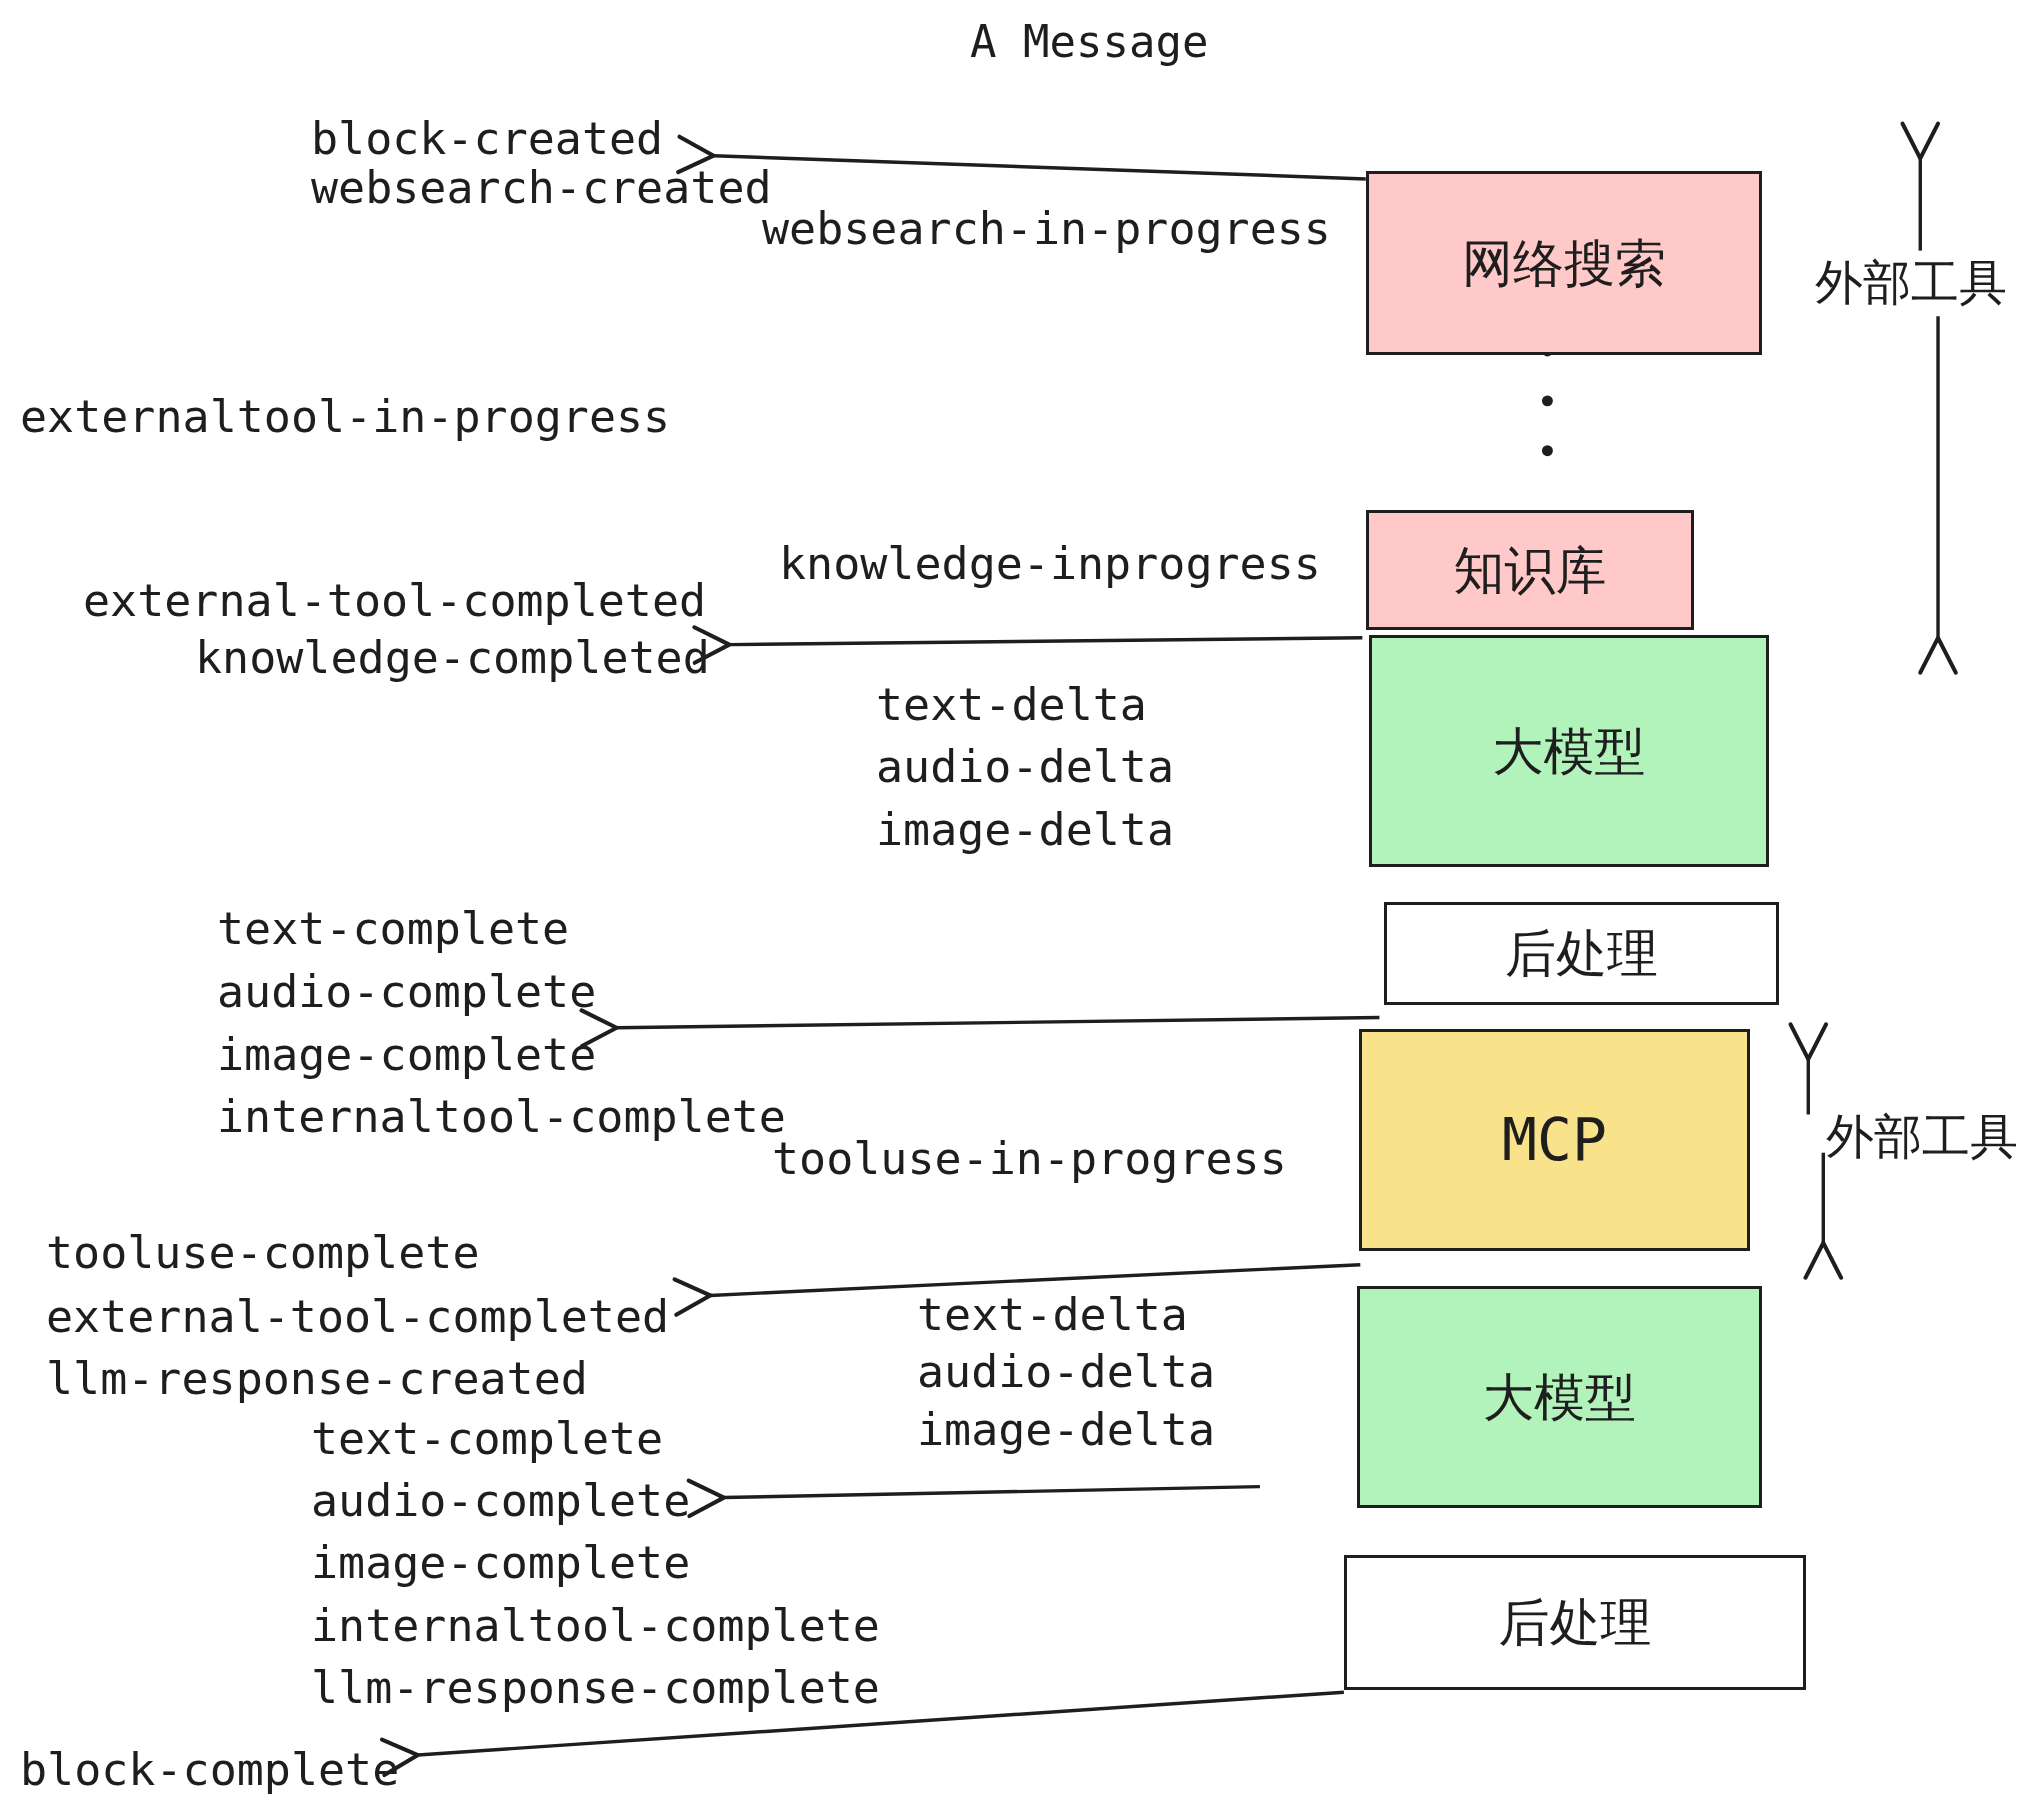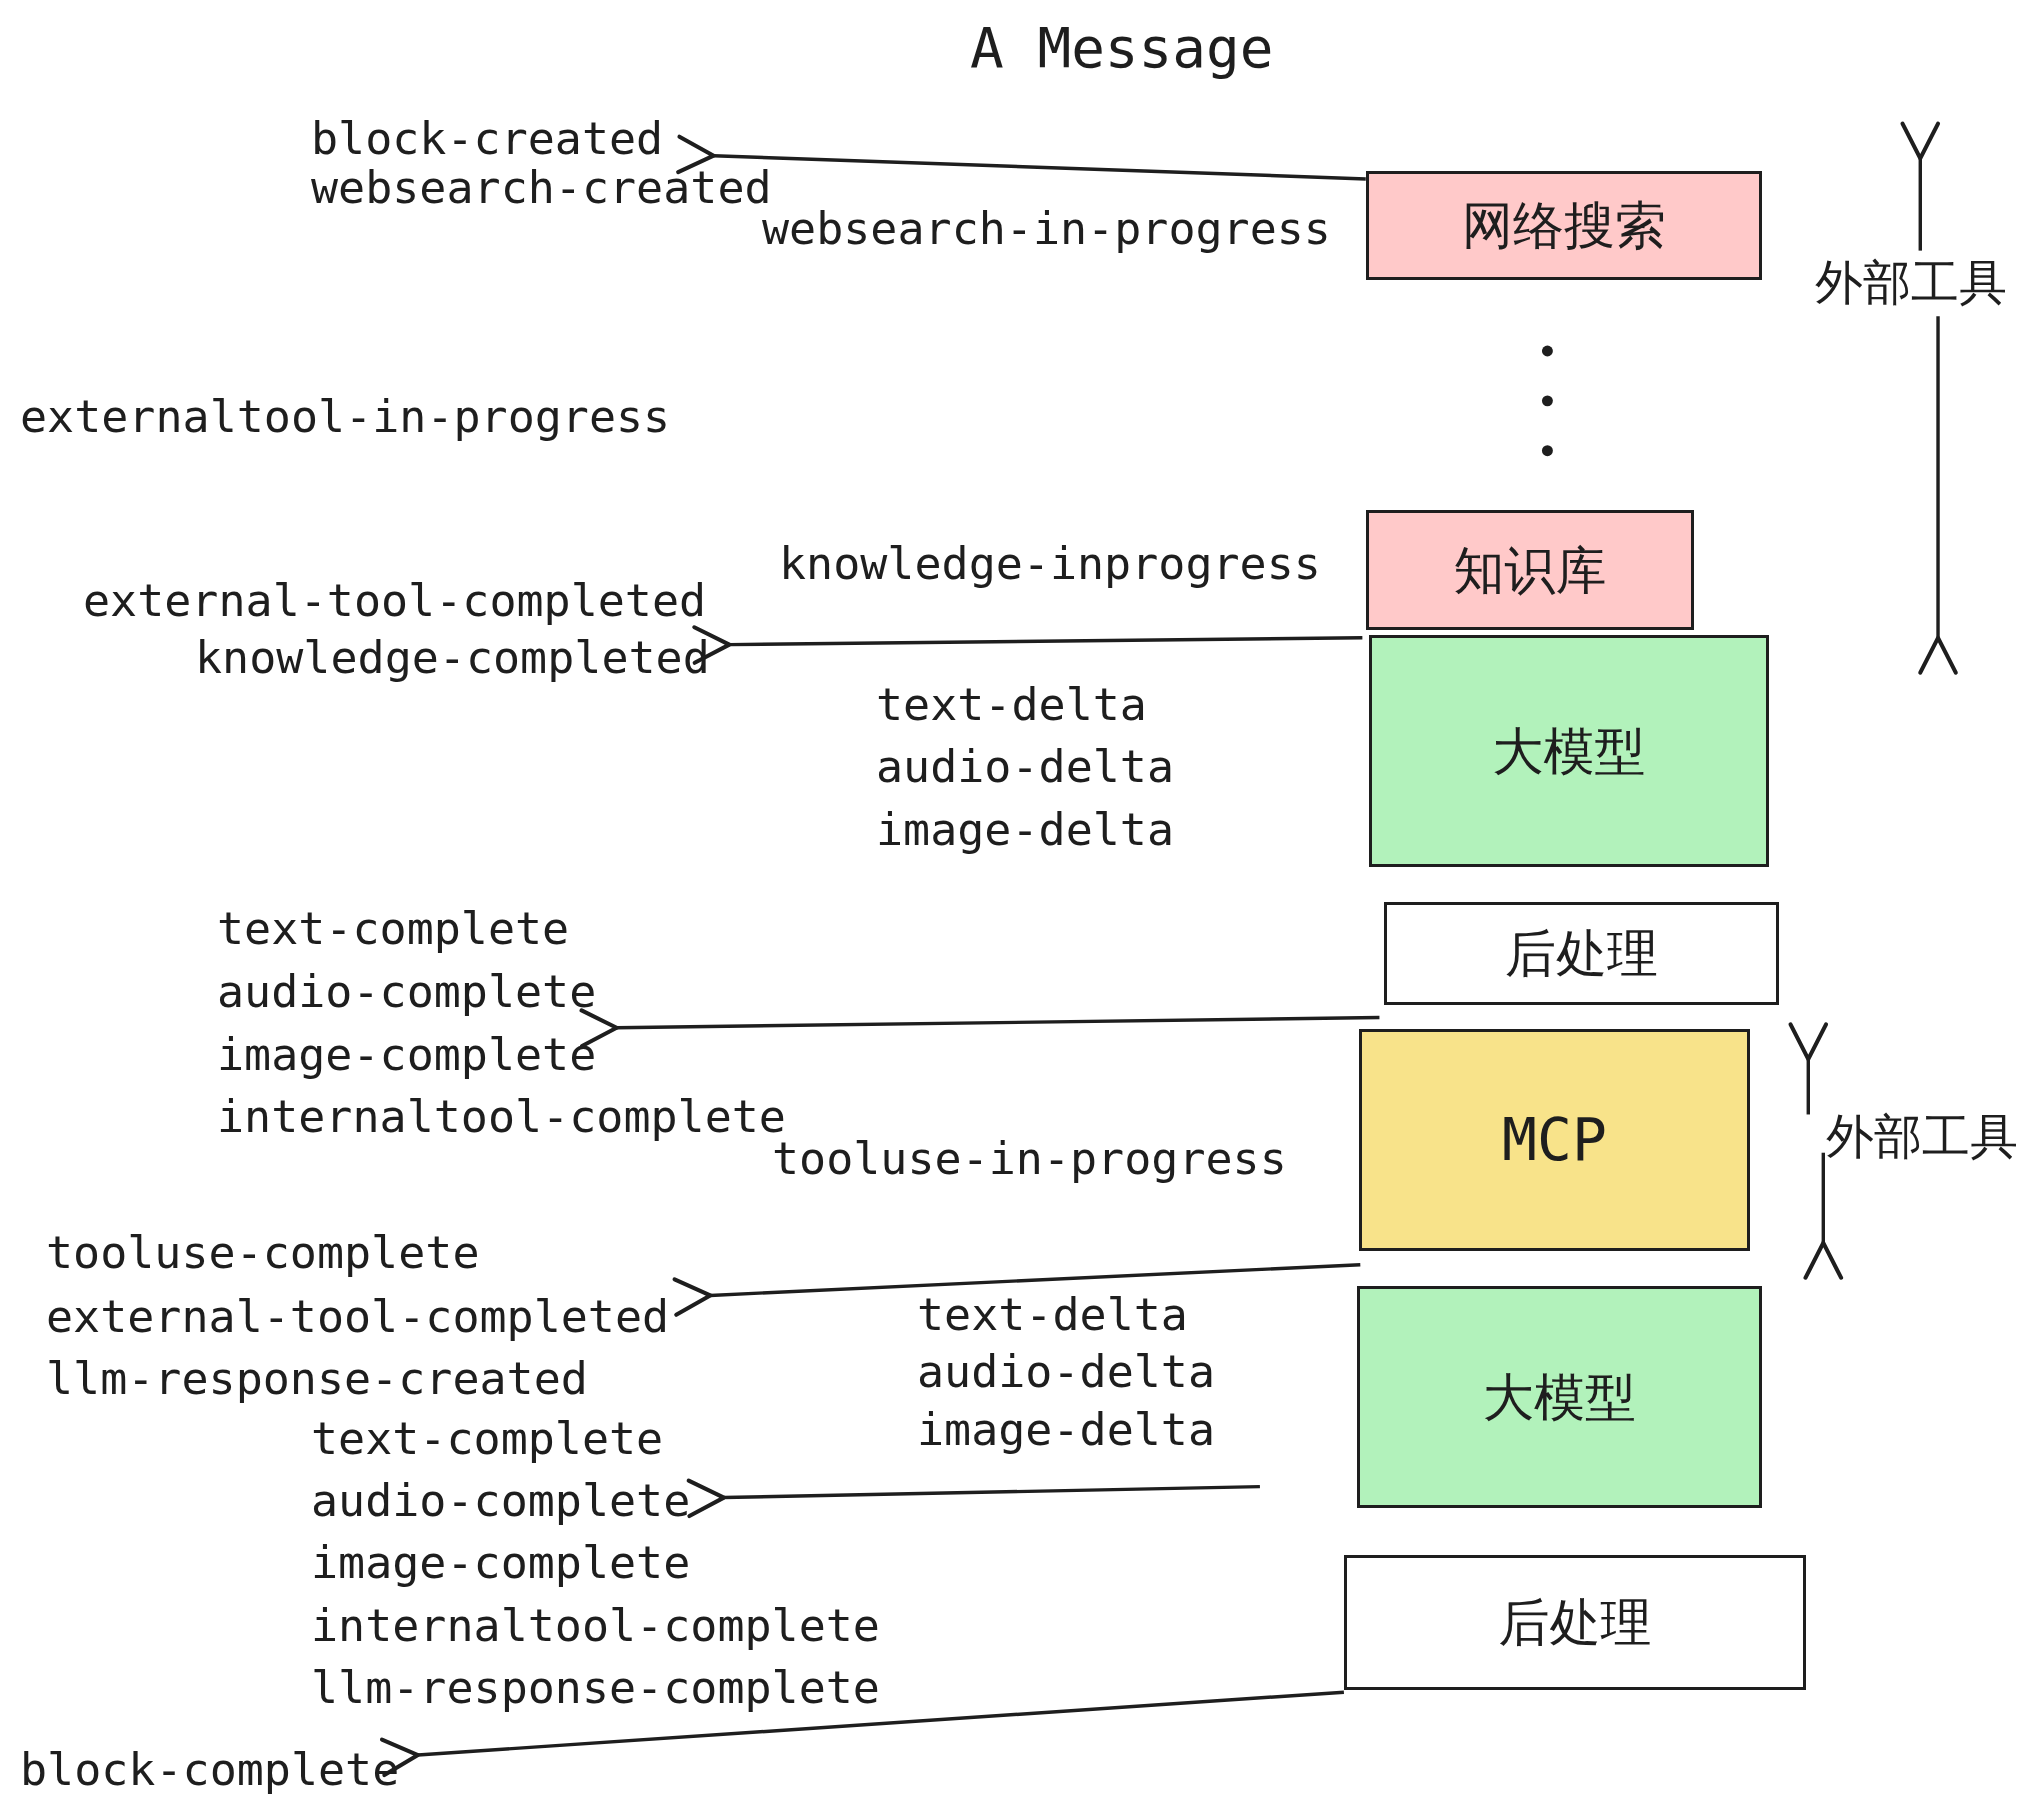--- a/index.html
+++ b/index.html
@@ -22,21 +22,21 @@
   #arrow-layer{position:absolute;left:0;top:0;}
   .event{
     position:absolute;
     font-size:45px;
     line-height:1.05;
     white-space:nowrap;
     color:var(--ink);
   }
   .title{
     position:absolute;
-    font-size:56px;
+    font-size:44px;
     line-height:1.05;
     white-space:nowrap;
     color:var(--ink);
   }
   .box{
     position:absolute;
     border:3.4px solid var(--ink);
     box-sizing:border-box;
     display:flex;align-items:center;justify-content:center;
   }
@@ -89,21 +89,21 @@
     <line x1="2648" y1="1632" x2="2648" y2="1551" stroke="#1e1e1e" stroke-width="5" marker-end="url(#ah)"></line>
     <line x1="2670" y1="1688" x2="2670" y2="1820" stroke="#1e1e1e" stroke-width="5" marker-end="url(#ah)"></line>
 
     <circle cx="2266" cy="514" r="8" fill="#1e1e1e"></circle>
     <circle cx="2266" cy="587" r="8" fill="#1e1e1e"></circle>
     <circle cx="2266" cy="660" r="8" fill="#1e1e1e"></circle>
   </svg>
 
   <div class="title" style="left:970px;top:19px;">A Message</div>
 
-  <div class="box pink" style="left:1366px;top:171px;width:396px;height:109px;">
+  <div class="box pink" style="left:1366px;top:171px;width:396px;height:184px;">
     <span class="box-label">网络搜索</span>
   </div>
 
   <div class="box pink" style="left:1366px;top:510px;width:328px;height:120px;">
     <span class="box-label">知识库</span>
   </div>
 
   <div class="box green" style="left:1369px;top:635px;width:400px;height:232px;">
     <span class="box-label">大模型</span>
   </div>

